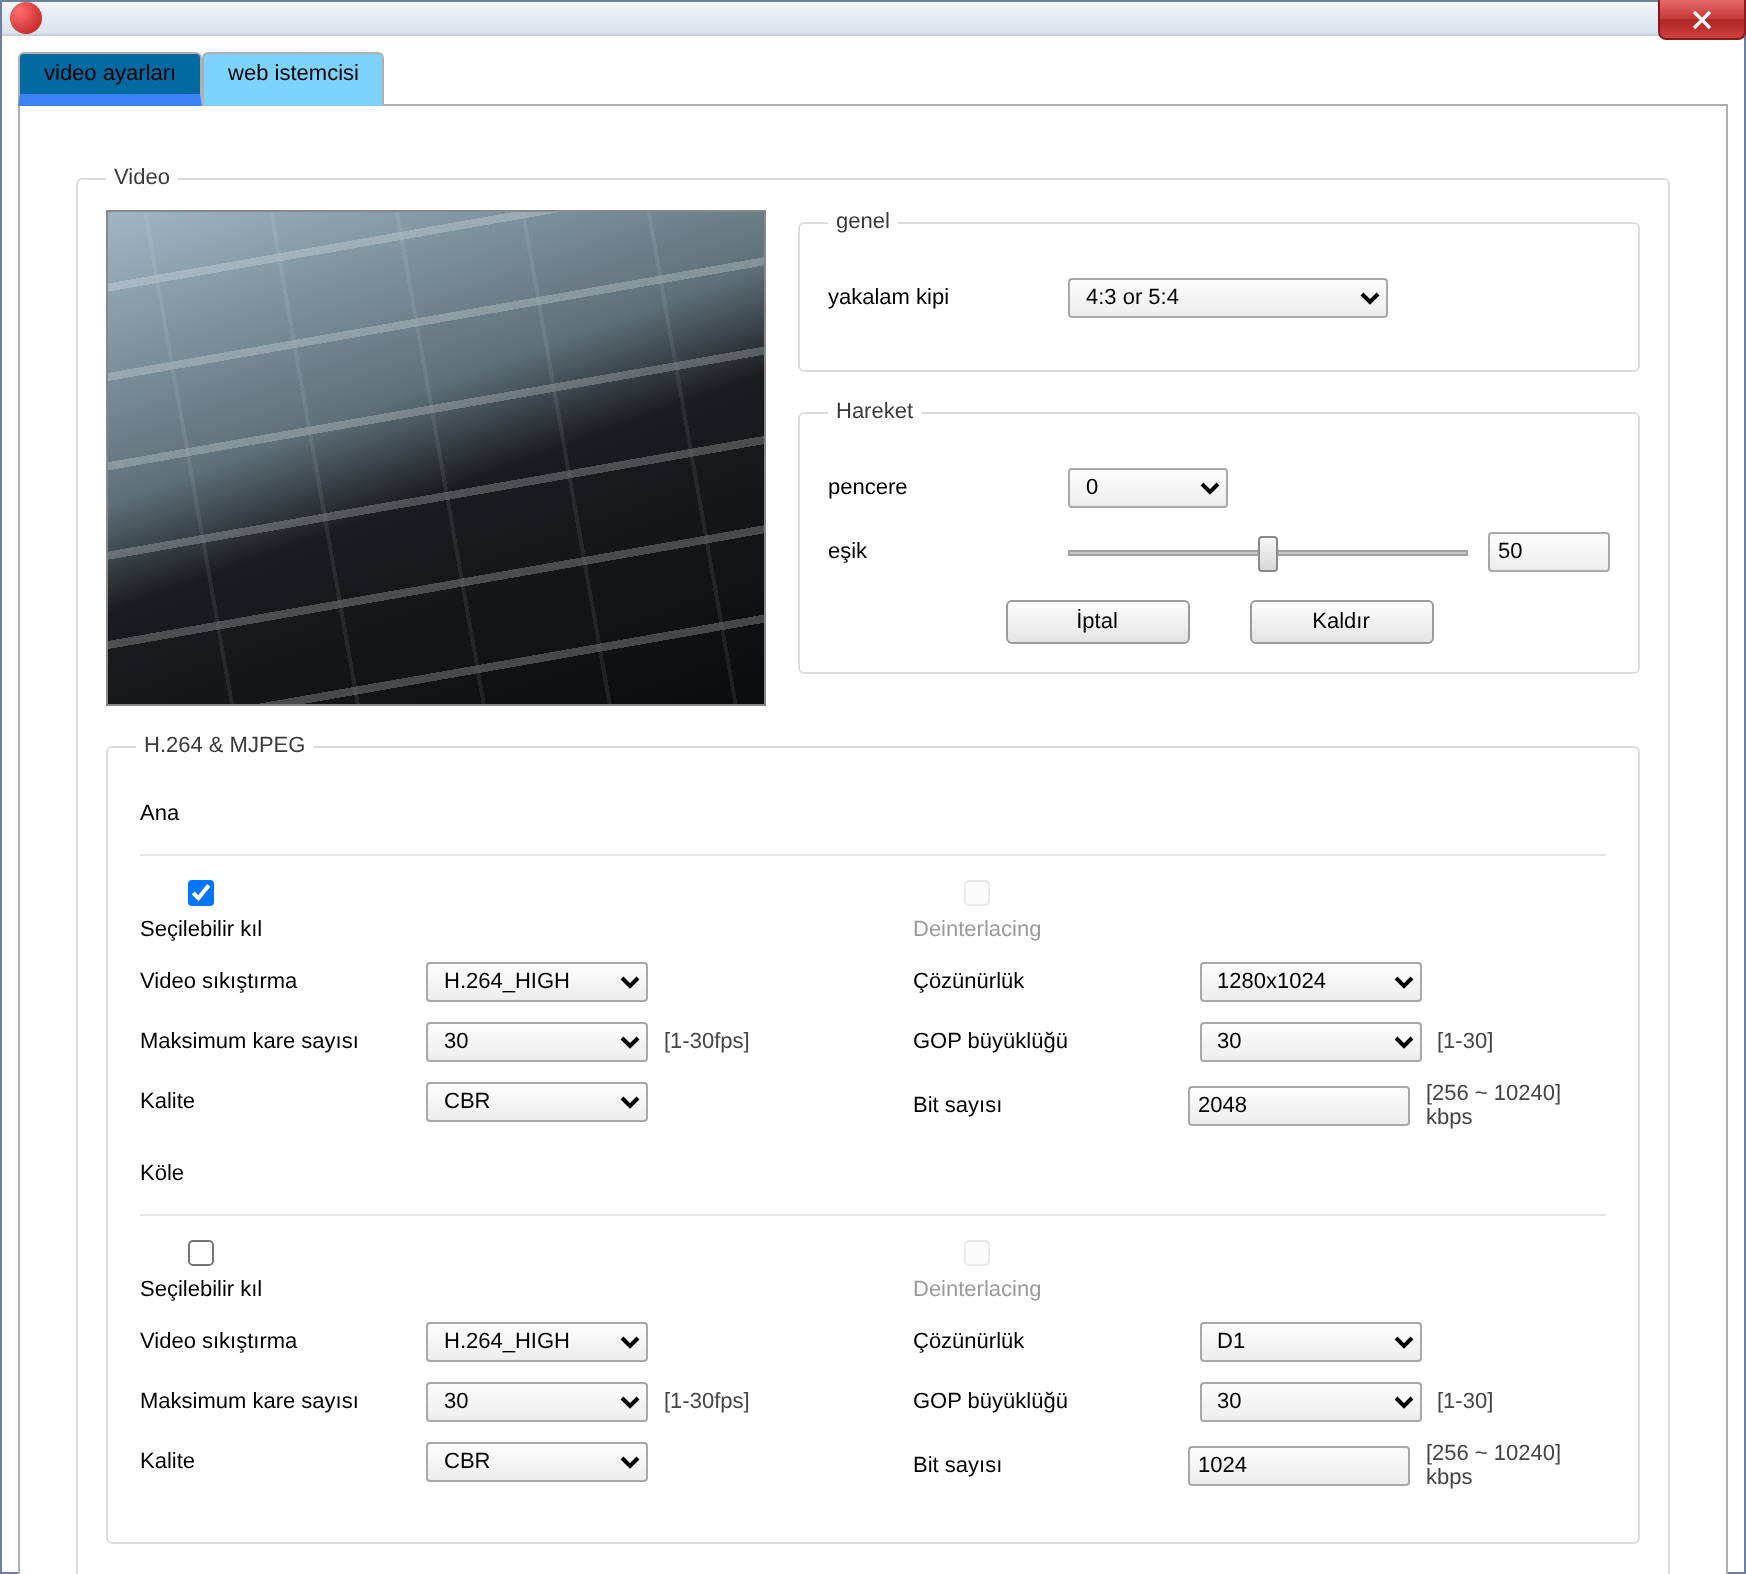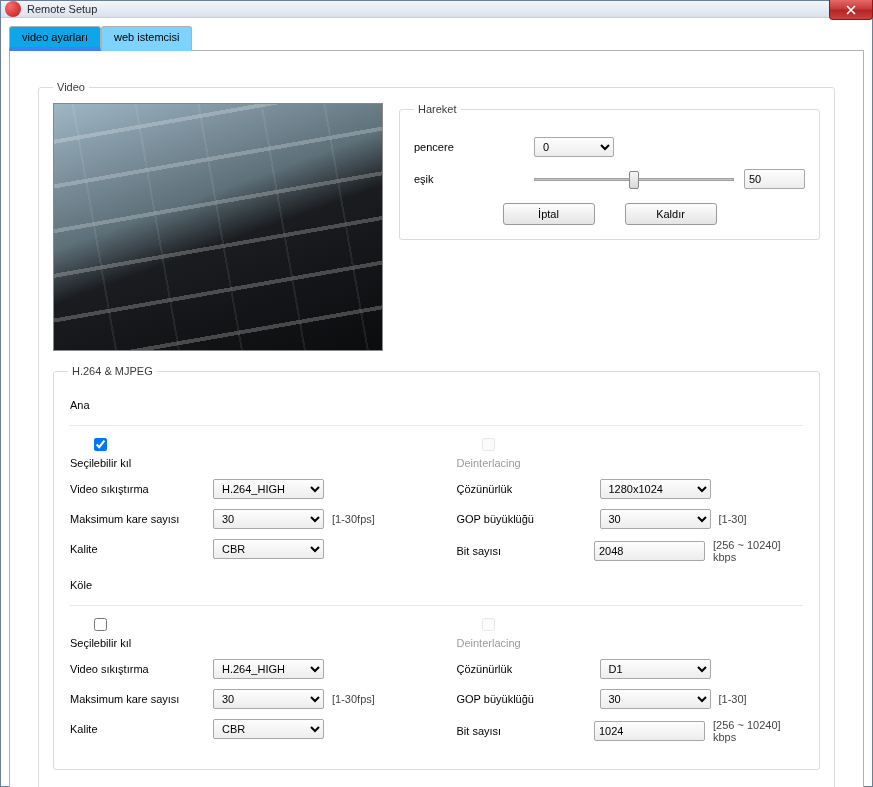--- a/index.html
+++ b/index.html
@@ -73,22 +73,22 @@
 .tab {
   padding: 4px 12px;
   border: 1px solid #b0b0b0;
   background: #7dd3fc;
   border-bottom: none;
   border-top-left-radius: 3px;
   border-top-right-radius: 3px;
   margin-right: 0px;
 }
 .tab.active {
-  background: #0ea5e9;
-  border-bottom: 4px solid #3b82f6;
+  background: #0369a1;
+  border-bottom: 6px solid #3b82f6;
   position: relative;
 }
 .tab-panel {
   border: 1px solid #b0b0b0;
   padding: 30px 28px 18px 28px;
   position: relative;
   z-index: 1;
   background: #fff;
 }
 fieldset {
@@ -230,21 +230,20 @@
 }
 .footer-btns .btn { min-width: 70px; }
 .thresh-input { width: 61px; text-align: left; }
 </style>
 </head>
 <body>
 
 <div class="window">
   <div class="titlebar">
     <div class="title-icon"></div>
-    <div class="title-text">Remote Setup</div>
     <div class="close-btn">
       <svg viewBox="0 0 10 10">
         <path d="M1 1 L9 9 M9 1 L1 9" stroke="#fff" stroke-width="1.6" fill="none"></path>
       </svg>
     </div>
   </div>
 
   <div class="client-area">
 
     <div class="tabs-header">
@@ -258,20 +257,29 @@
 
     <div class="tab-panel">
 
       <fieldset>
         <legend>Video</legend>
 
         <div class="top-row">
           <div class="preview"></div>
 
           <div class="right-col">
+            <fieldset>
+              <legend>genel</legend>
+              <div class="form-row">
+                <span class="lbl">yakalam kipi</span>
+                <select class="w160">
+                  <option>4:3 or 5:4</option>
+                </select>
+              </div>
+            </fieldset>
 
             <fieldset>
               <legend>Hareket</legend>
               <div class="form-row">
                 <span class="lbl">pencere</span>
                 <select class="w80">
                   <option>0</option>
                 </select>
               </div>
               <div class="form-row">

